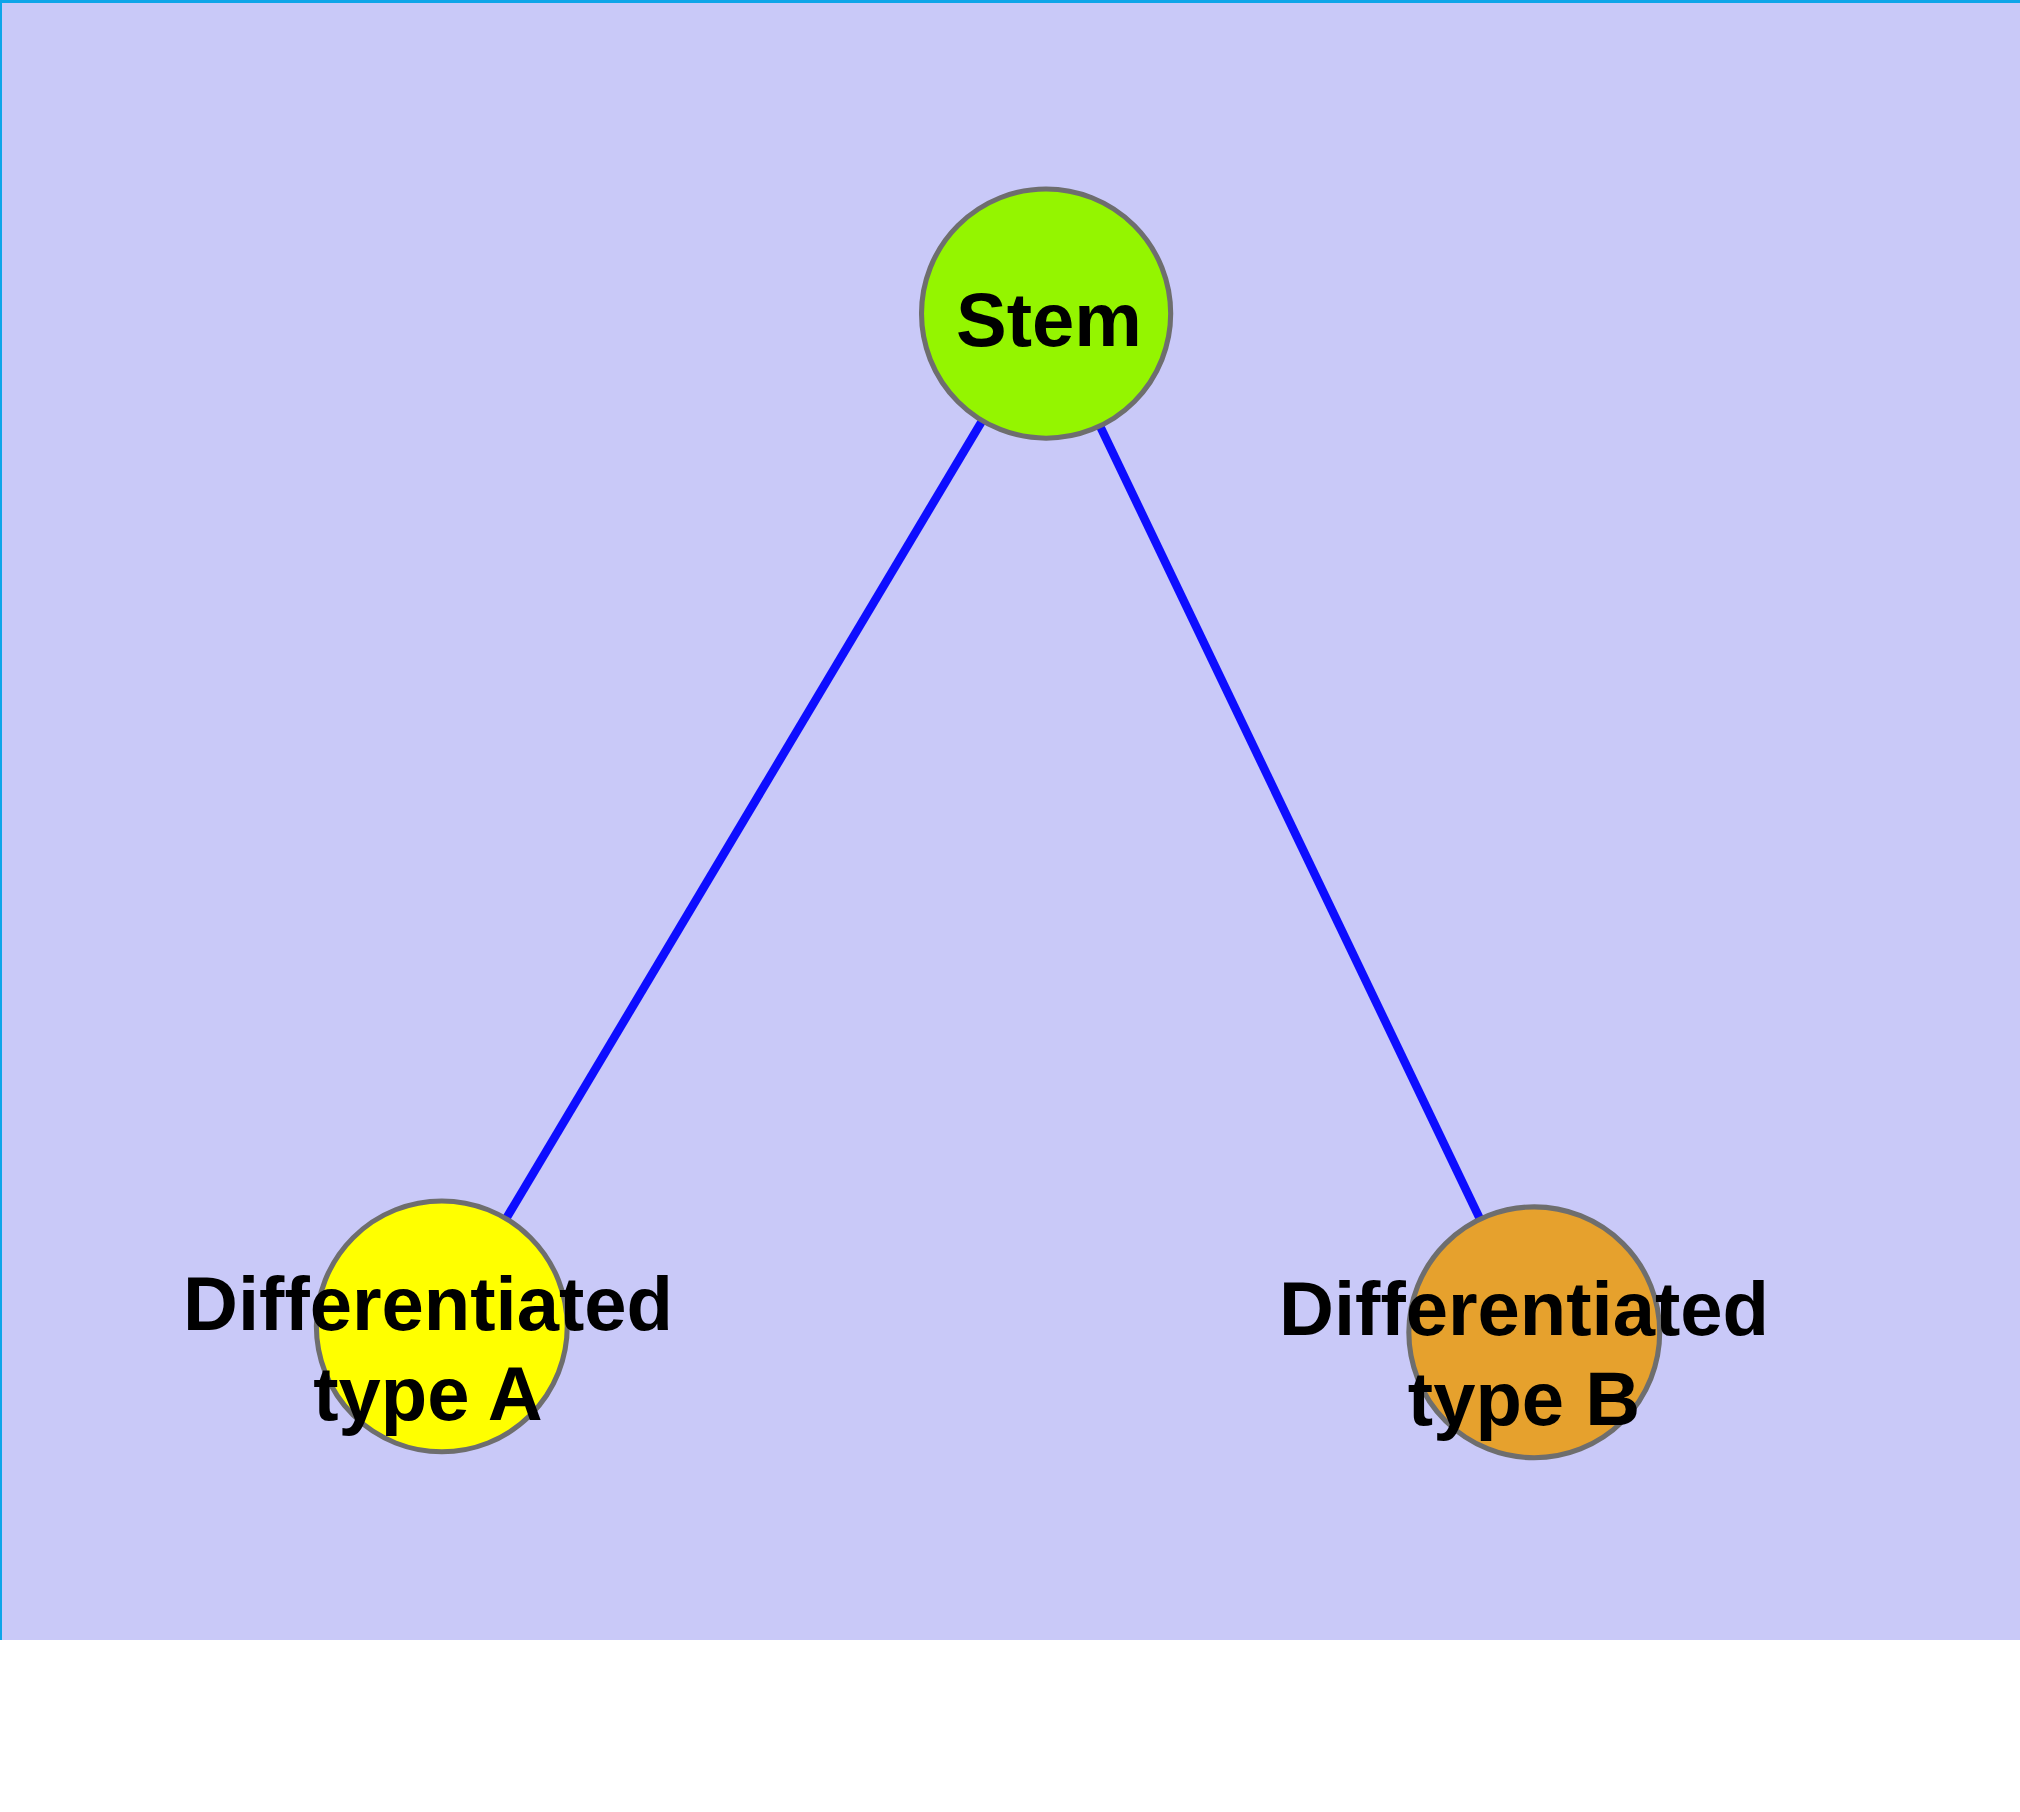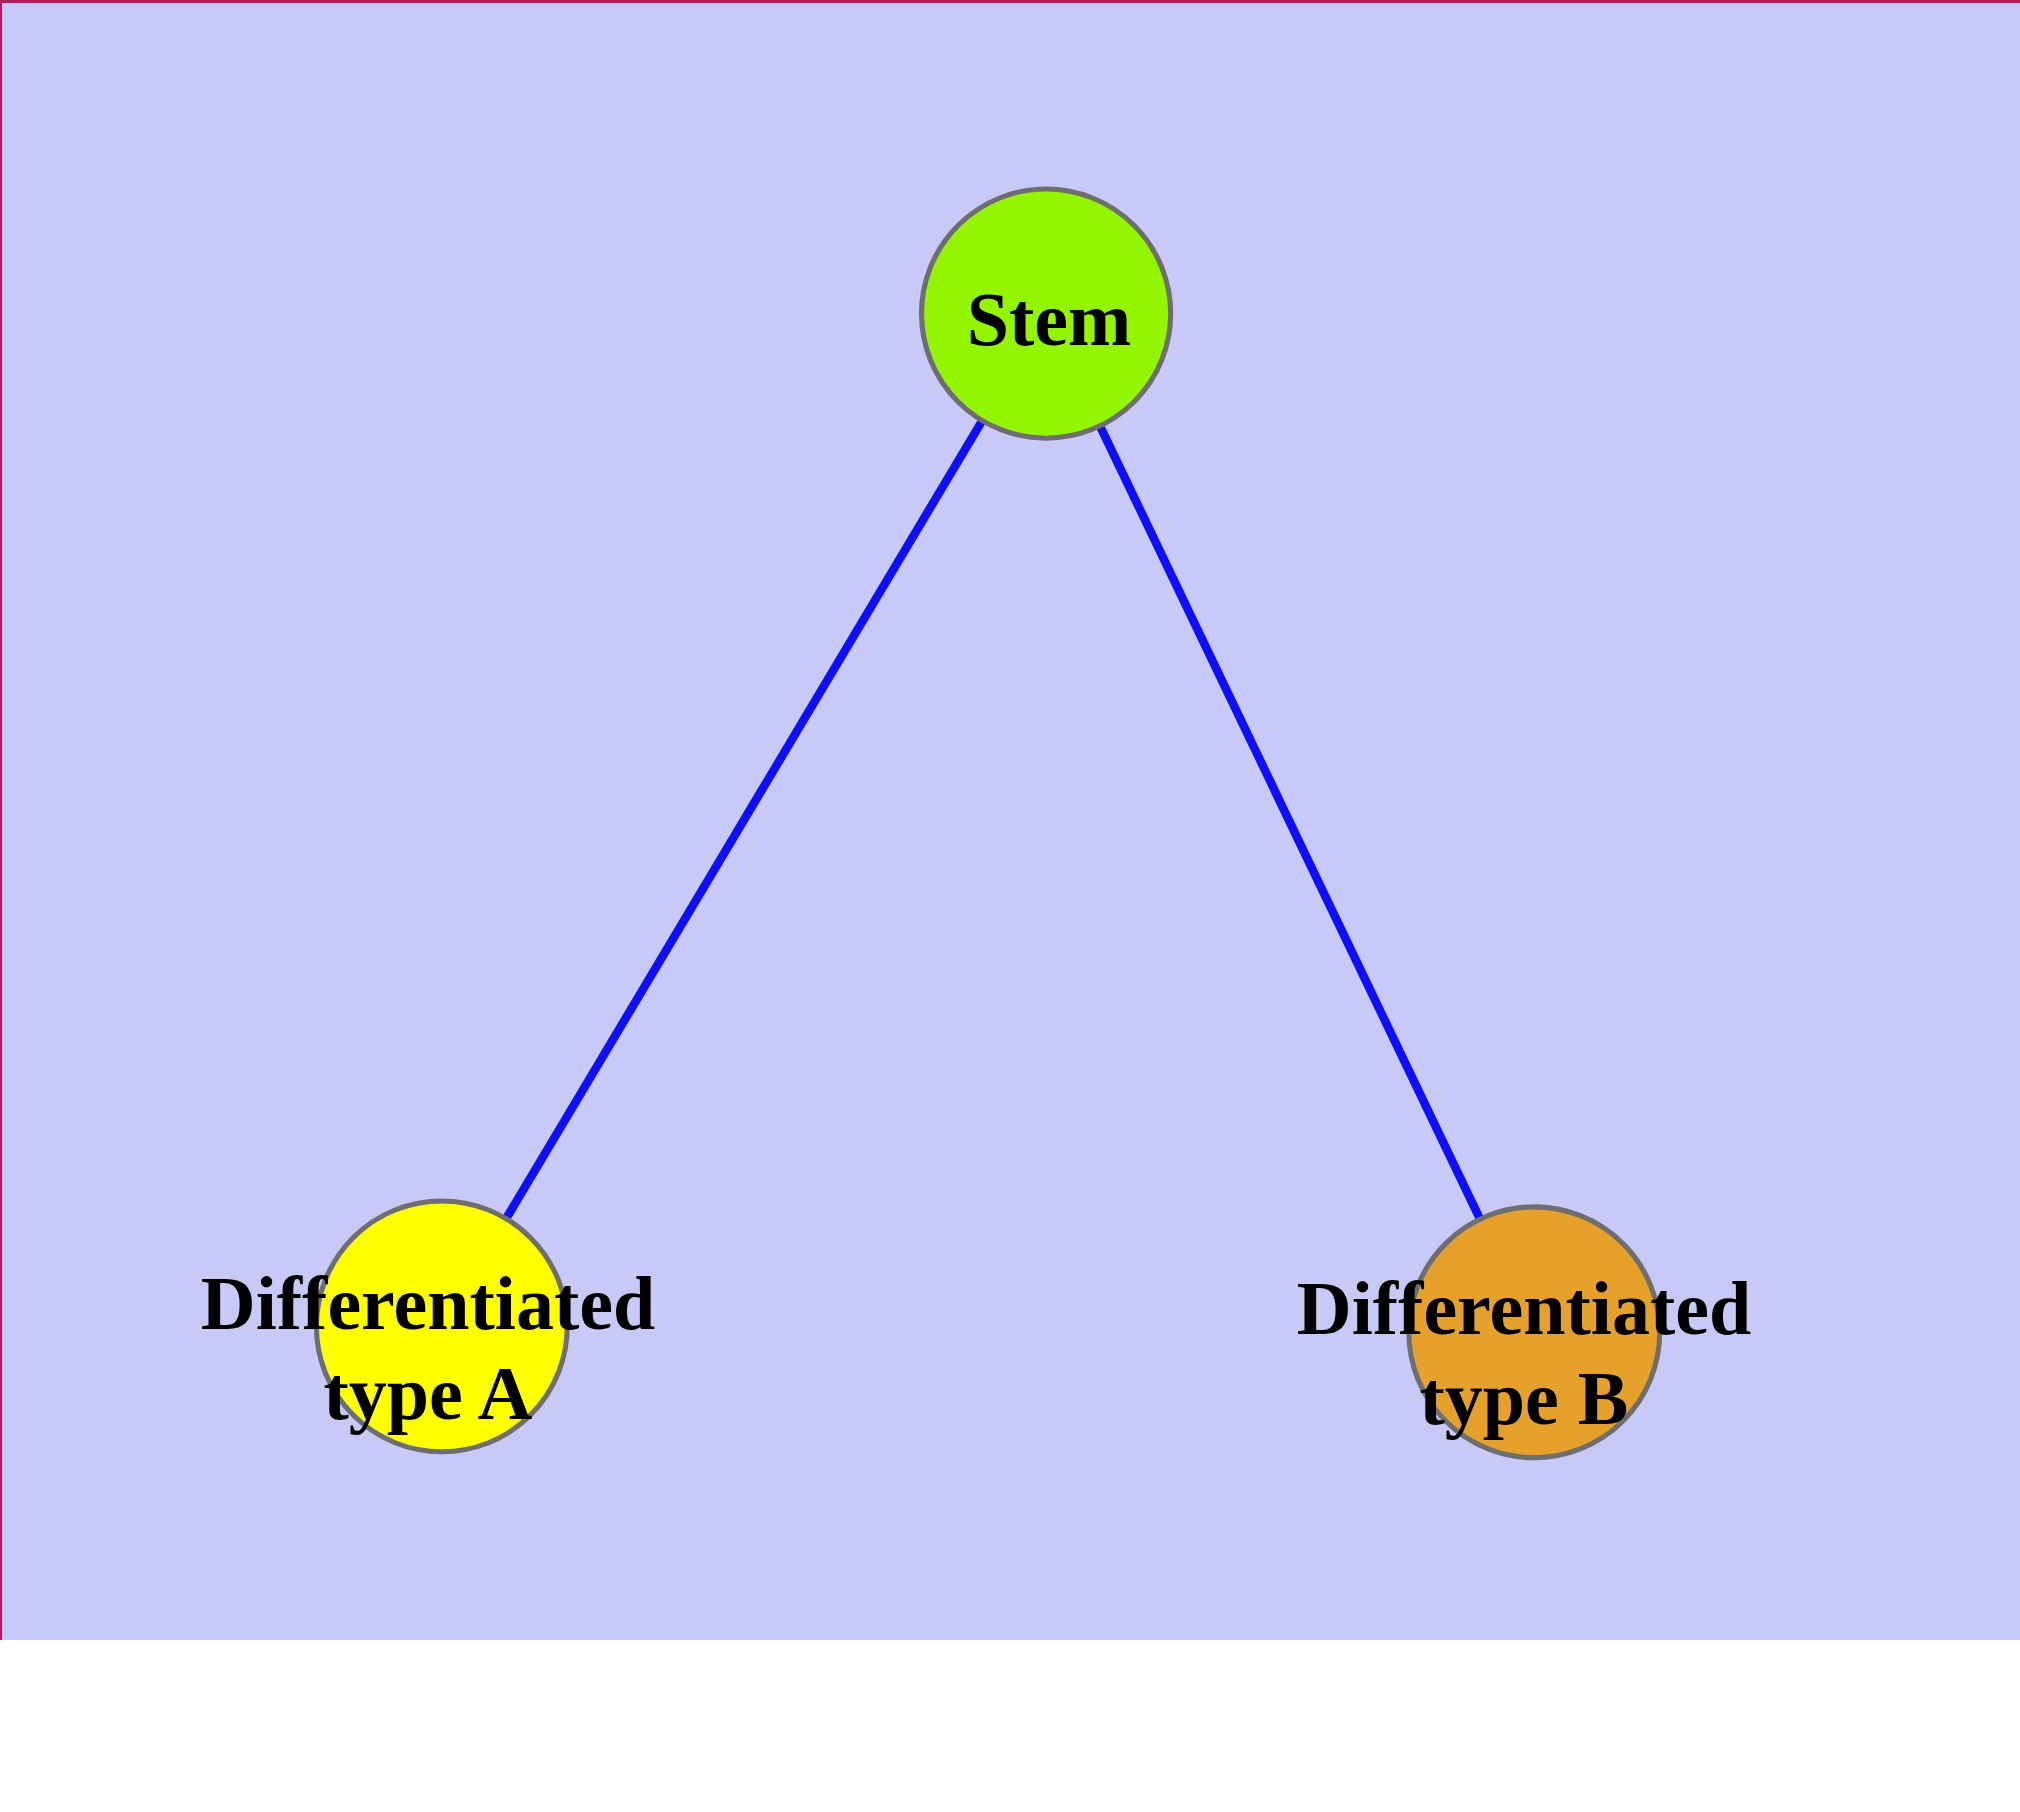--- a/index.html
+++ b/index.html
@@ -7,22 +7,21 @@
   body {
     background: #ffffff;
     font-family: "Liberation Sans", "DejaVu Sans", sans-serif;
     position: relative;
     overflow: hidden;
   }
   .canvas {
     position: absolute;
     left: 0; top: 0;
     width: 2021px; height: 1640px;
-    background: #be185d;
-    font-family: Liberation Serif, serif;
+    background: #0ea5e9;
   }
   .panel {
     position: absolute;
     left: 1.7px; top: 3.4px; right: 0; bottom: 0;
     background: #c9c9f8;
   }
   .edges-layer {
     position: absolute;
     left: 0; top: 0;
     width: 2021px; height: 1812px;

